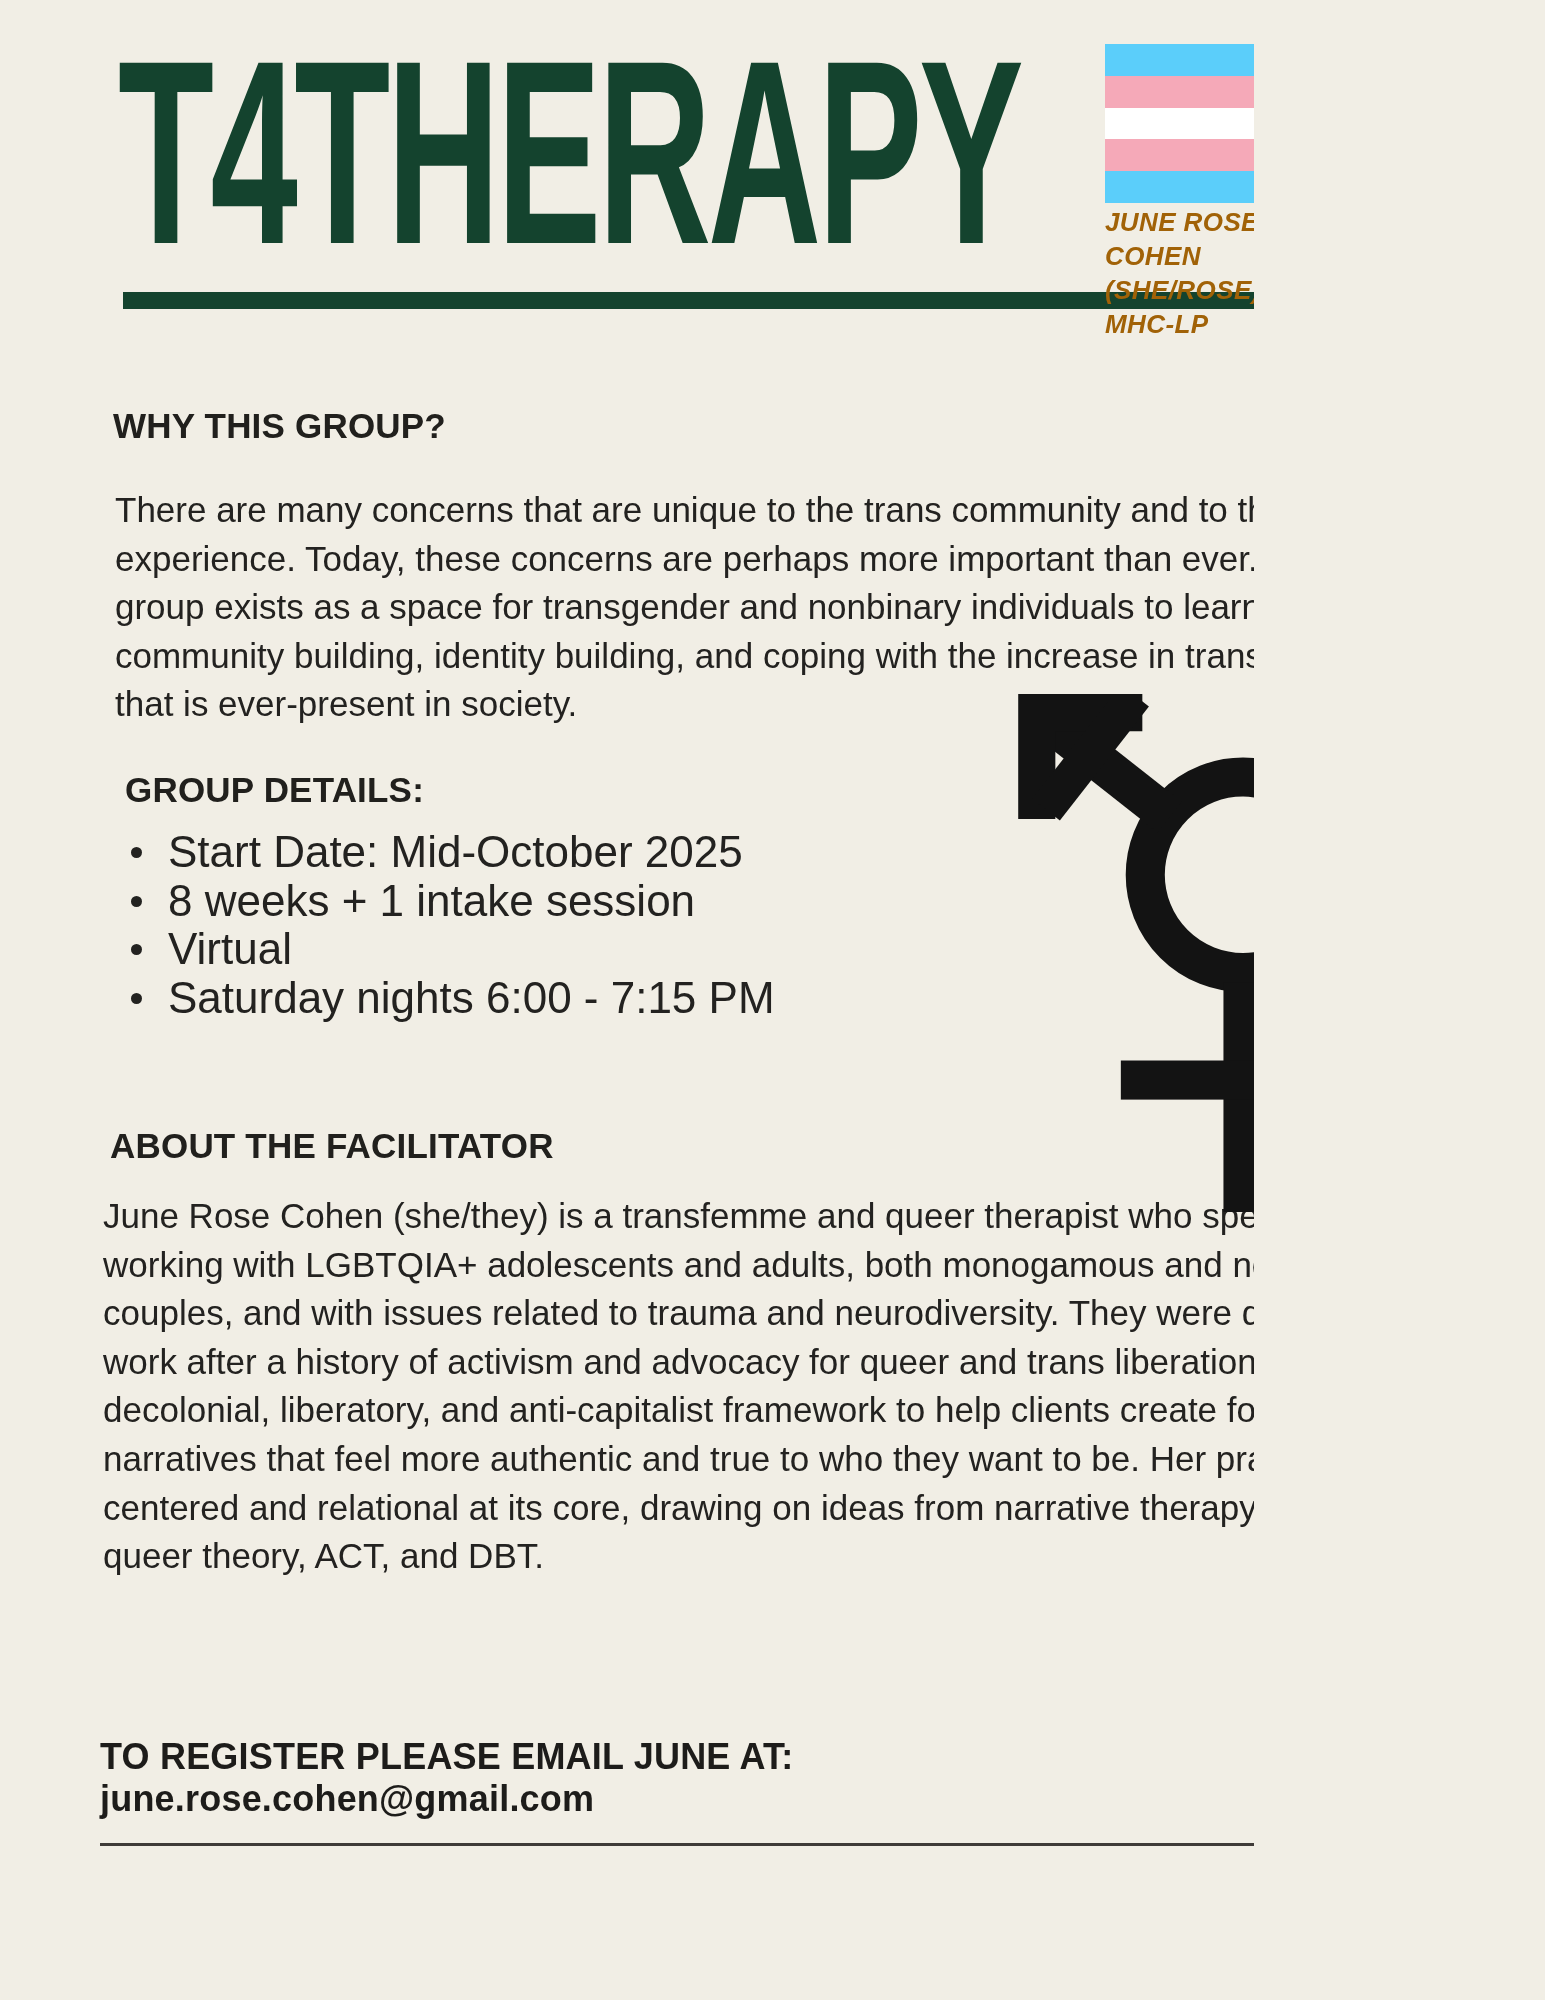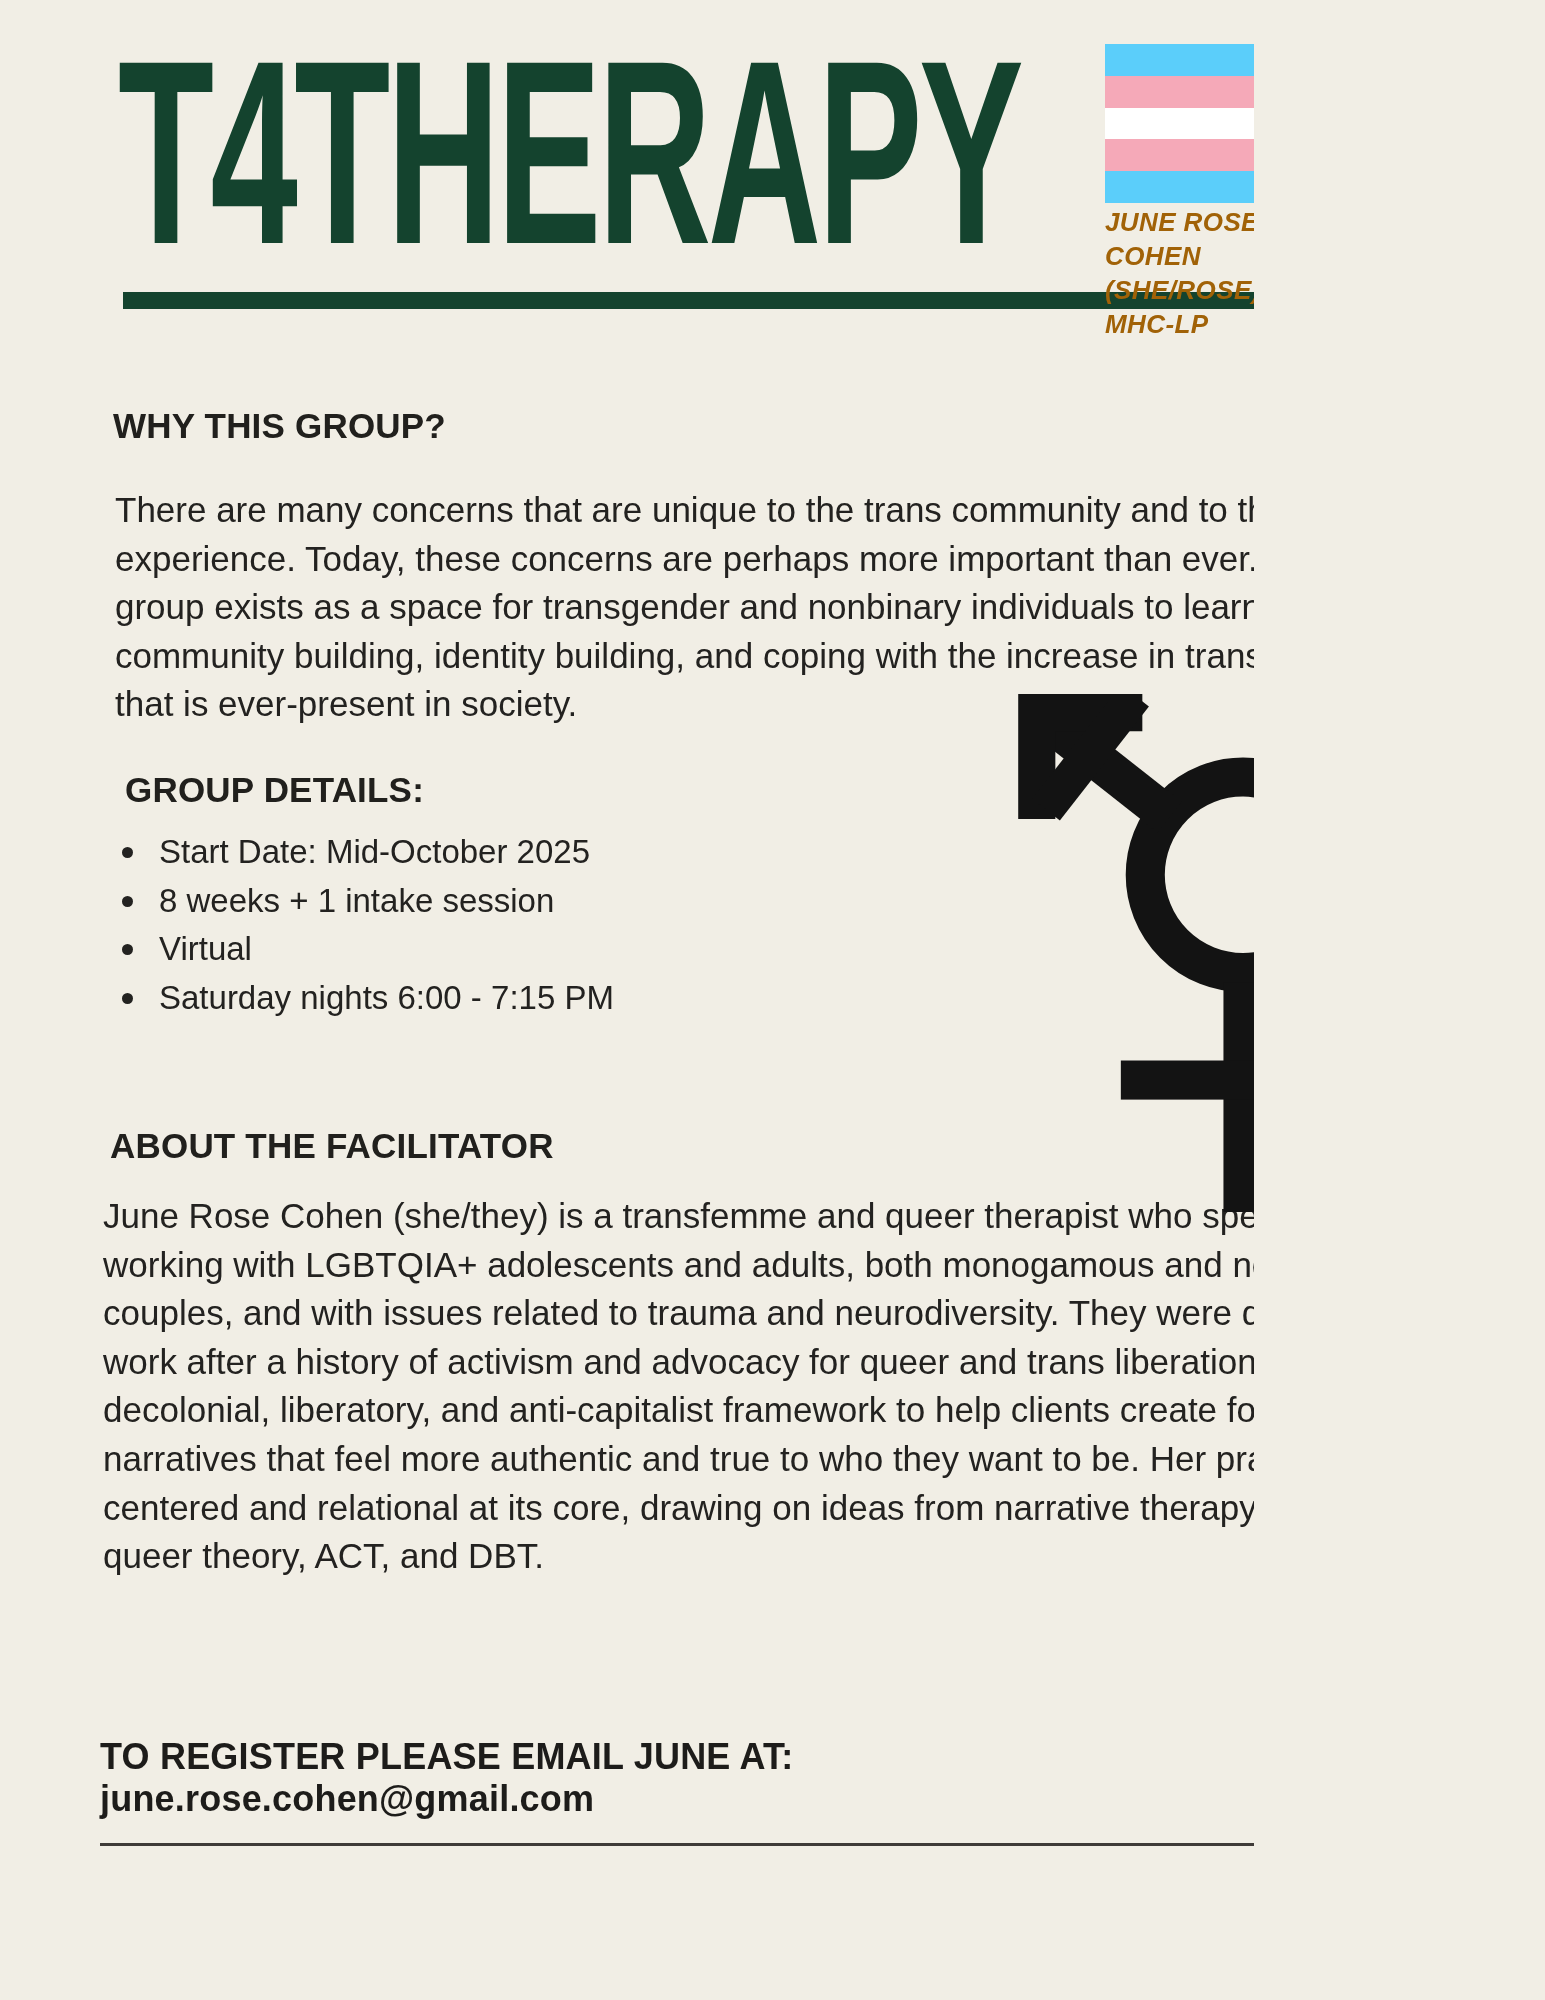--- a/index.html
+++ b/index.html
@@ -25,21 +25,21 @@
   .stripe.pink{background:var(--flag-pink);}
   .stripe.white{background:var(--flag-white);}
 
   .credit{position:absolute;left:1105px;top:205px;font-size:26px;font-weight:700;line-height:34px;letter-spacing:.4px;color:#a16207;font-style:italic;}
 
   .h-section{font-weight:700;font-size:35px;color:#21201d;letter-spacing:.2px;}
   .why-heading{position:absolute;left:113px;top:406px;}
   .why-body{position:absolute;left:115px;top:462px;width:1395px;font-size:35px;line-height:48.6px;color:var(--ink);margin-top:24px;}
 
   .gd-heading{position:absolute;left:125px;top:770px;}
-  .gd-list{position:absolute;left:122px;top:828px;list-style:none;font-size:33px;line-height:48.6px;color:var(--ink);}
+  .gd-list{position:absolute;left:131px;top:828px;list-style:none;font-size:44px;line-height:48.6px;color:var(--ink);}
   .gd-list li{position:relative;padding-left:37px;}
   .gd-list li::before{content:"";position:absolute;left:0;top:19px;width:11px;height:11px;border-radius:50%;background:var(--ink);}
 
   .fee-line{position:absolute;left:107px;top:1056px;}
   .about-heading{position:absolute;left:110px;top:1126px;}
   .about-body{position:absolute;left:103px;top:1192px;width:1400px;font-size:35px;line-height:48.6px;color:var(--ink);}
 
   .register-line{position:absolute;left:100px;top:1736px;font-size:36px;font-weight:700;color:#1d1c1a;letter-spacing:.2px;}
   .bottom-rule{position:absolute;left:100px;top:1843px;width:1330px;height:3px;background:var(--rule);}
 

